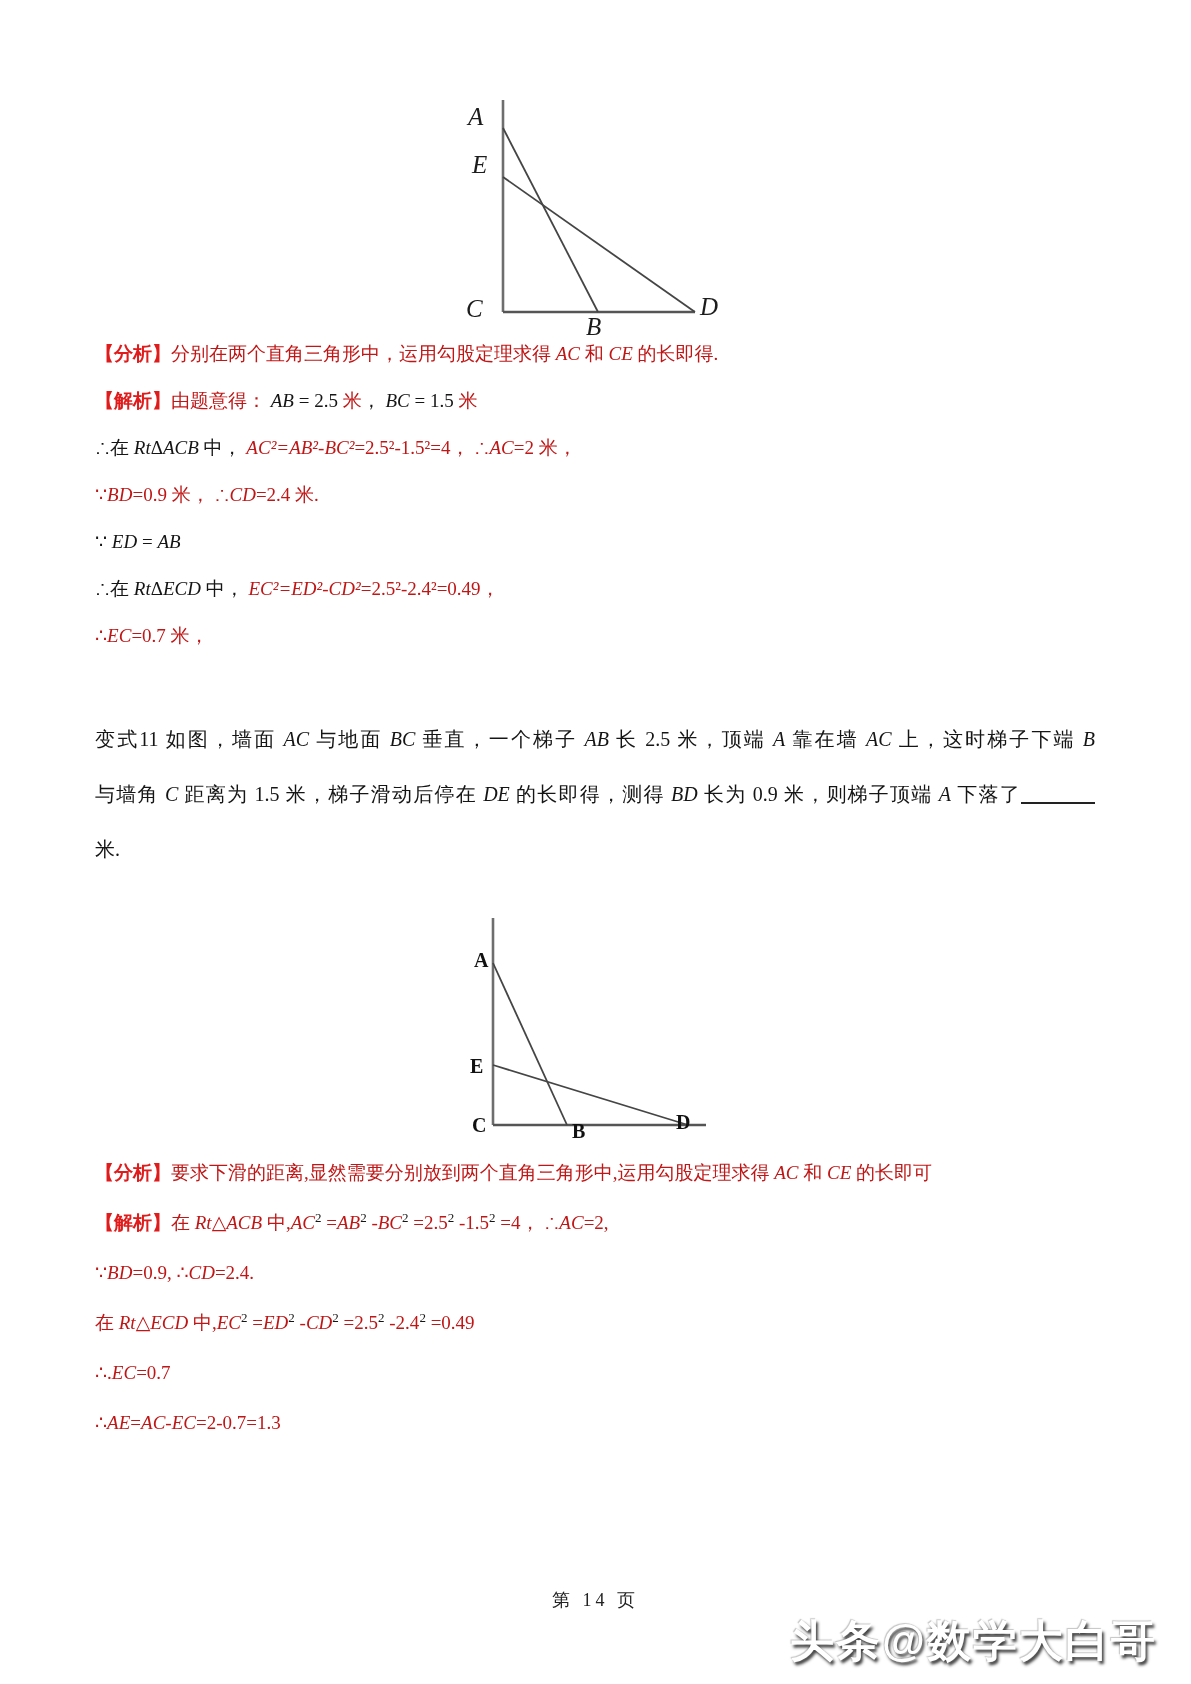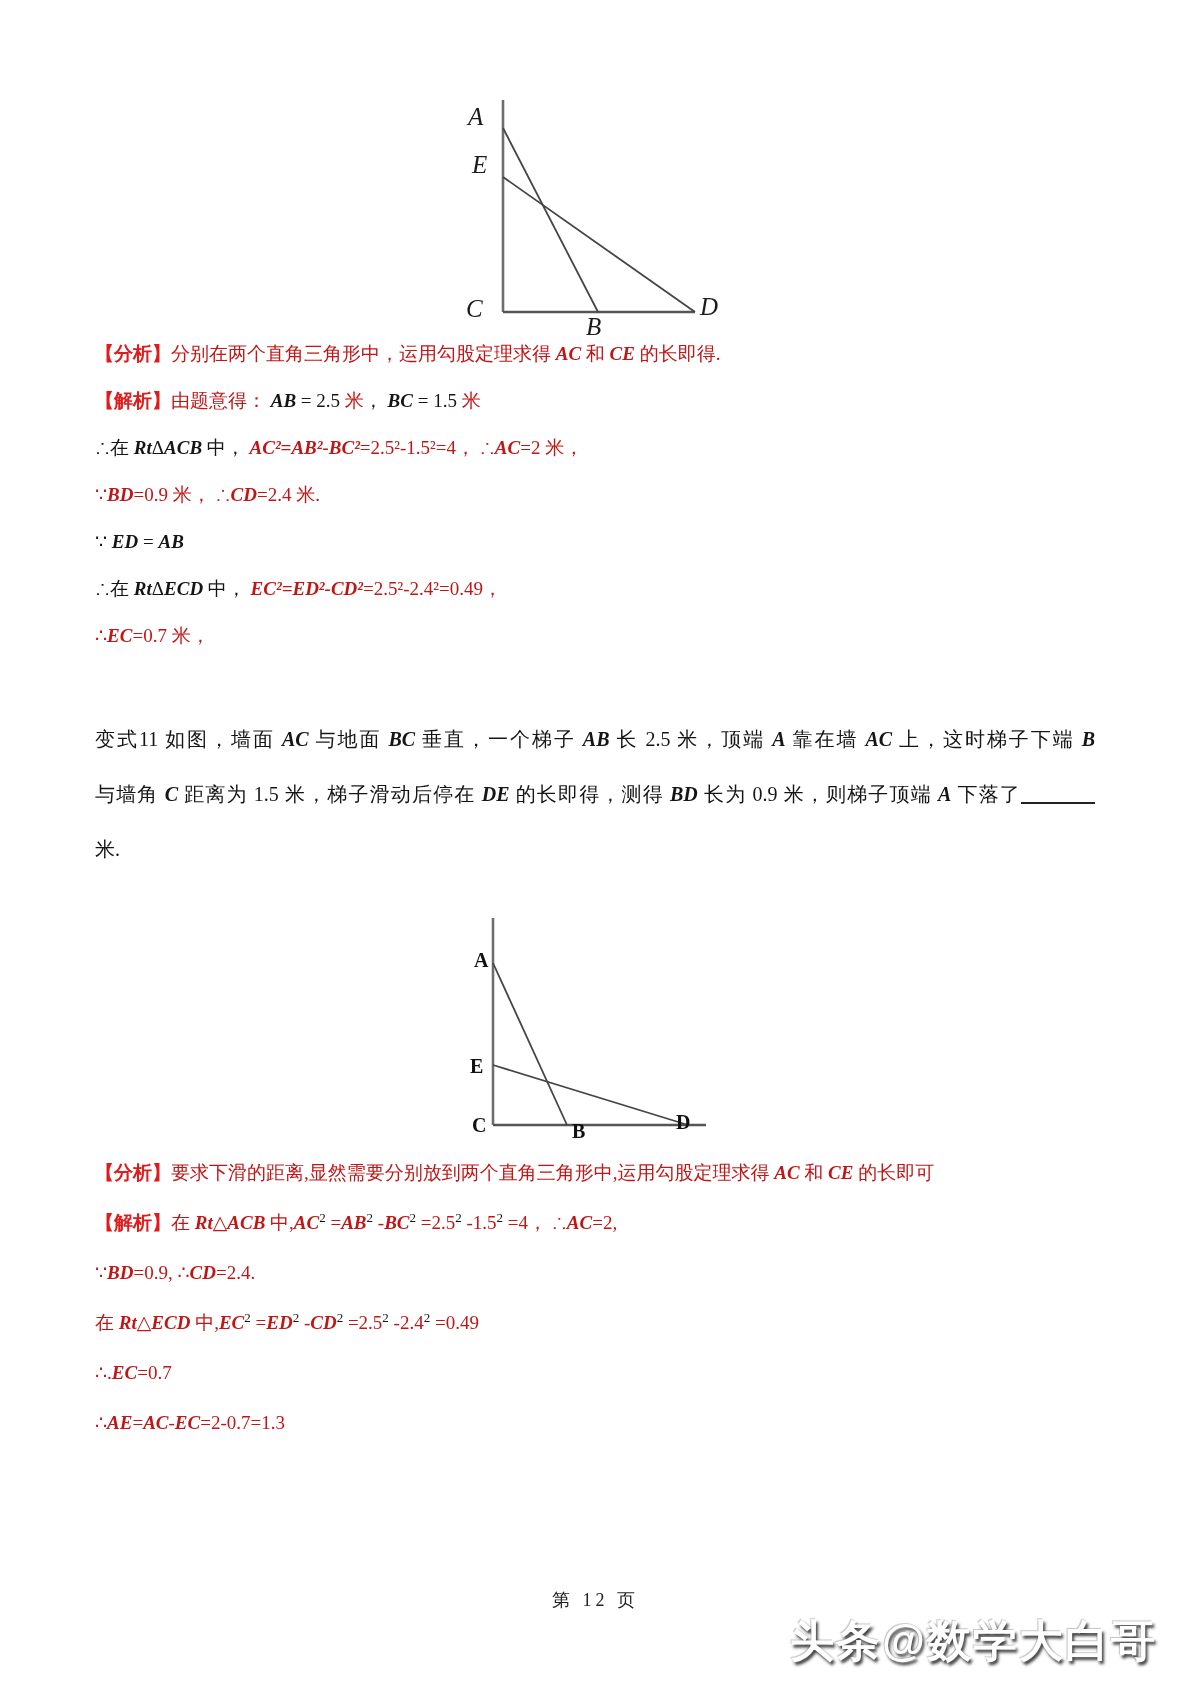--- a/index.html
+++ b/index.html
@@ -17,21 +17,21 @@
   .tblock{position:absolute;}
   .tline{white-space:nowrap;}
   .pitch47 .tline{height:47px;line-height:47px;font-size:19px;}
   .pitch50 .tline{height:50px;line-height:50px;font-size:19px;}
   .pitch55 .tline{height:55px;line-height:55px;font-size:20px;}
   .just{white-space:normal;text-align:justify;text-align-last:justify;}
   .red{color:var(--red,#c01616);}
   .lbl{color:var(--lbl,#e01b1b);font-weight:700;}
   .black{color:var(--ink,#151515);}
   .bold{font-weight:400;}
-  .it{font-style:italic;font-weight:bold;}
+  .it{font-style:italic;}
   .sup{vertical-align:super;font-size:13px;line-height:0;}
   .blank{display:inline-block;width:74px;height:1em;border-bottom:2px solid #222;transform:translateY(3px);}
   
   .footer{position:absolute;left:0;top:1588px;width:100%;text-align:center;
           font-size:18px;color:#222;letter-spacing:4px;}
   .watermark{position:absolute;right:34px;top:1612px;font-size:44px;font-weight:700;
              letter-spacing:2px;color:#ffffff;
              font-family:"Liberation Sans","DejaVu Sans",sans-serif;
              text-shadow:2px 3px 3px rgba(45,45,45,.9),-1px -1px 1px rgba(150,150,150,.55);}
 </style>
@@ -86,17 +86,17 @@
 
   <div class="tblock pitch50" style="left:95px;top:1148px;width:1040px;">
       <div class="tline"><span class="lbl">【分析】</span><span class="red">要求下滑的距离,显然需要分别放到两个直角三角形中,运用勾股定理求得 </span><span class="red it">AC</span><span class="red"> 和 </span><span class="red it">CE</span><span class="red"> 的长即可</span></div>
       <div class="tline"><span class="lbl">【解析】</span><span class="red">在 </span><span class="red it">Rt</span><span class="red">△</span><span class="red it">ACB</span><span class="red"> 中,</span><span class="red it">AC</span><span class="black sup">2</span><span class="red"> =</span><span class="red it">AB</span><span class="black sup">2</span><span class="red"> -</span><span class="red it">BC</span><span class="black sup">2</span><span class="red"> =2.5</span><span class="black sup">2</span><span class="red"> -1.5</span><span class="black sup">2</span><span class="red"> =4，  </span><span class="red">∴</span><span class="red it">AC</span><span class="red">=2,</span></div>
       <div class="tline"><span class="red">∵</span><span class="red it">BD</span><span class="red">=0.9,  </span><span class="red">∴</span><span class="red it">CD</span><span class="red">=2.4.</span></div>
       <div class="tline"><span class="red">在 </span><span class="red it">Rt</span><span class="red">△</span><span class="red it">ECD</span><span class="red"> 中,</span><span class="red it">EC</span><span class="black sup">2</span><span class="red"> =</span><span class="red it">ED</span><span class="black sup">2</span><span class="red"> -</span><span class="red it">CD</span><span class="black sup">2</span><span class="red"> =2.5</span><span class="black sup">2</span><span class="red"> -2.4</span><span class="black sup">2</span><span class="red"> =0.49</span></div>
       <div class="tline"><span class="red">∴.</span><span class="red it">EC</span><span class="red">=0.7</span></div>
       <div class="tline"><span class="red">∴</span><span class="red it">AE</span><span class="red">=</span><span class="red it">AC</span><span class="red">-</span><span class="red it">EC</span><span class="red">=2-0.7=1.3</span></div>
     </div>
 
-  <div class="footer">第 12 页</div>
+  <div class="footer">第 14 页</div>
 
   <div class="watermark">头条@数学大白哥</div>
 
 </div>
 
 </body></html>

